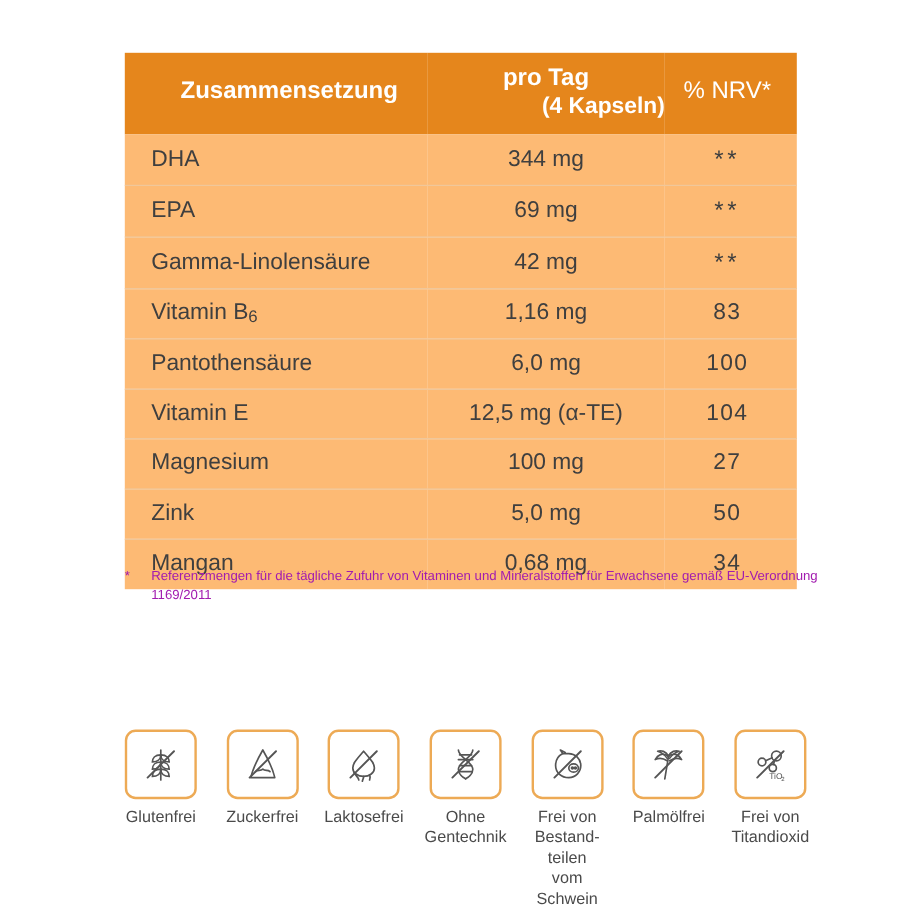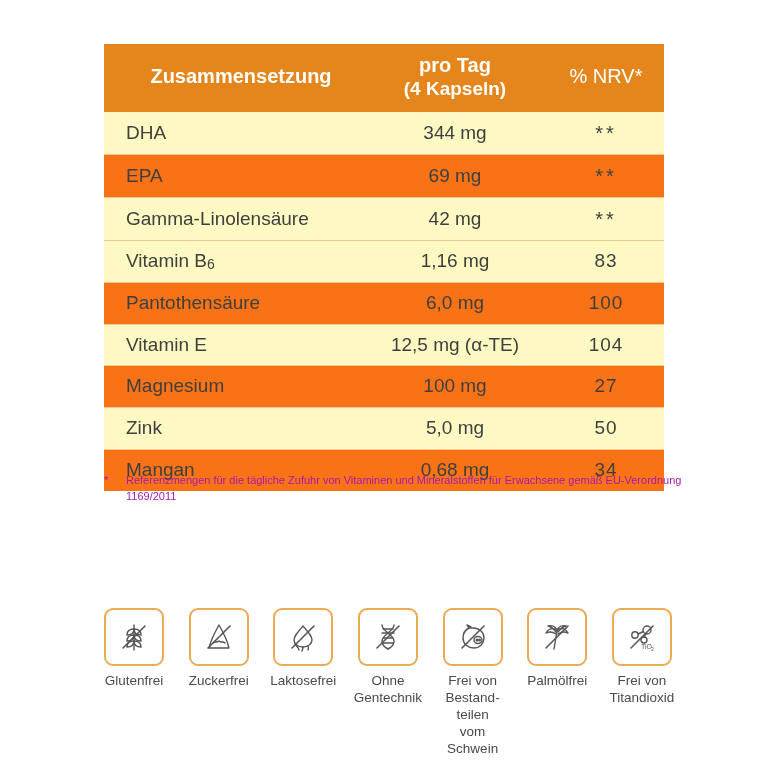--- a/index.html
+++ b/index.html
@@ -46,36 +46,36 @@
   .th-name {
     text-align: center;
     padding-left: 22px !important;
     font-size: 21px;
   }
   .th-dose {
     text-align: center;
     font-weight: bold;
     font-size: 19px;
   }
-  .th-dose .sub { display: block; font-size: 19px; }
+  .th-dose .sub { display: block; font-size: 19px; text-align: right; }
   .th-nrv {
     text-align: center;
     font-weight: normal !important;
     font-size: 19px;
     padding-right: 6px !important;
   }
 
   .table tbody td {
     font-size: 19px;
     padding: 9px 0;
     border-bottom: 1px solid #f0c79a;
     line-height: 1.2;
   }
-  .table tbody tr.even td { background: #fef9c3; }
-  .table tbody tr.odd td { background: #f97316; }
+  .table tbody tr.even td { background: #fdba74; }
+  .table tbody tr.odd td { background: #fdba74; }
   .table tbody tr:last-child td { border-bottom: none; }
 
   .c-name { text-align: left; padding-left: 22px !important; color: #3f3f3f; }
   .c-dose { text-align: center; color: #3f3f3f; }
   .c-nrv  { text-align: center; padding-right: 6px !important; color: #3f3f3f; letter-spacing: 1px; }
   .c-nrv.stars { font-size: 20px; letter-spacing: 3px; }
 
   .sub-idx { font-size: 14px; vertical-align: -2px; }
 
   

